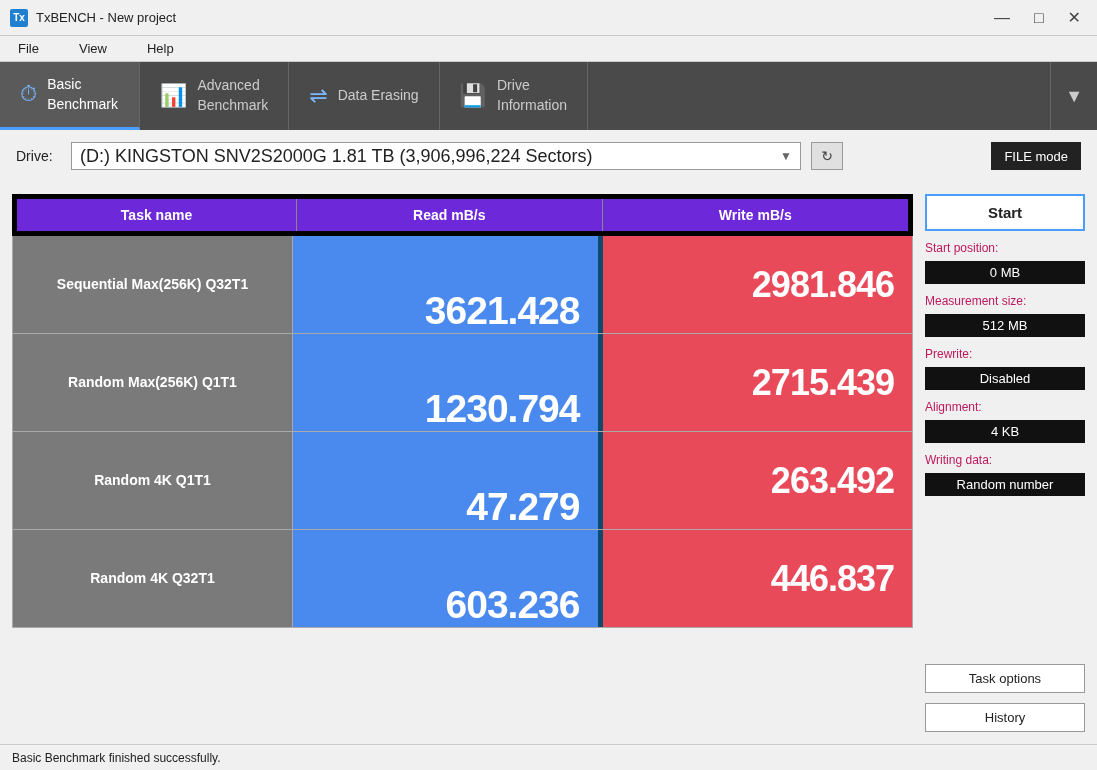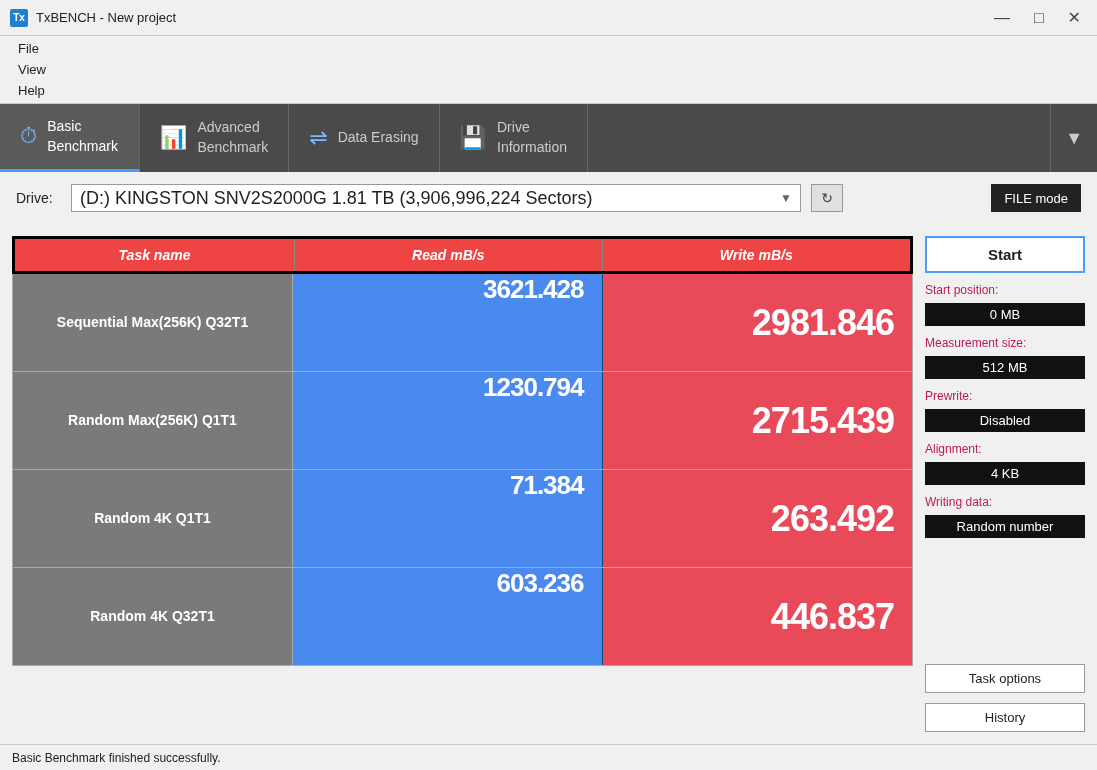--- a/index.html
+++ b/index.html
@@ -54,23 +54,22 @@
       color: #444;
       padding: 0 6px;
       line-height: 1;
     }
 
     
     .menu-bar {
       background: #f0f0f0;
       display: flex;
       padding: 2px 8px;
-      gap: 0;
+      gap: 20px;
       border-bottom: 1px solid #ccc;
-      flex-direction: column;
     }
     .menu-item {
       padding: 3px 10px;
       font-size: 13px;
       cursor: pointer;
       color: #222;
     }
 
     
     .toolbar {
@@ -189,23 +188,22 @@
     }
     .bench-table {
       flex: 1;
       display: flex;
       flex-direction: column;
       gap: 0;
     }
     .bench-header {
       display: grid;
       grid-template-columns: 280px 1fr 1fr;
-      background: #ef4444;
-      border: 3px solid #000000;
-      font-style: italic;
+      background: #6d28d9;
+      border: 5px solid #000000;
     }
     .bench-header-cell {
       padding: 8px 12px;
       color: white;
       font-size: 14px;
       font-weight: 600;
       text-align: center;
       border-right: 1px solid #888;
     }
     .bench-header-cell:last-child { border-right: none; }
@@ -225,27 +223,27 @@
       color: white;
       font-size: 14px;
       font-weight: 600;
       text-align: center;
       line-height: 1.4;
       border-right: 1px solid #aaa;
     }
     .bench-cell-read {
       background: #4a8aef;
       display: flex;
-      align-items: flex-start;
+      align-items: flex-end;
       justify-content: flex-end;
       padding: 0 18px;
       color: white;
-      font-size: 26px;
+      font-size: 39px;
       font-weight: 700;
-      border-right: 1px solid #0c4a6e;
+      border-right: 5px solid #0c4a6e;
       font-family: Arial, sans-serif;
       letter-spacing: -1px;
     }
     .bench-cell-write {
       background: #e84a5a;
       display: flex;
       align-items: center;
       justify-content: flex-end;
       padding: 0 18px;
       color: white;
@@ -412,21 +410,21 @@
         <div class="bench-cell-write">
           <span>2715.439</span>
         </div>
       </div>
 
       <div class="bench-row">
         <div class="bench-row-label">
           <span>Random</span>&nbsp;<span>4K  Q1T1</span>
         </div>
         <div class="bench-cell-read">
-          <span>71.384</span>
+          <span>47.279</span>
         </div>
         <div class="bench-cell-write">
           <span>263.492</span>
         </div>
       </div>
 
       <div class="bench-row">
         <div class="bench-row-label">
           <span>Random</span>&nbsp;<span>4K  Q32T1</span>
         </div>

